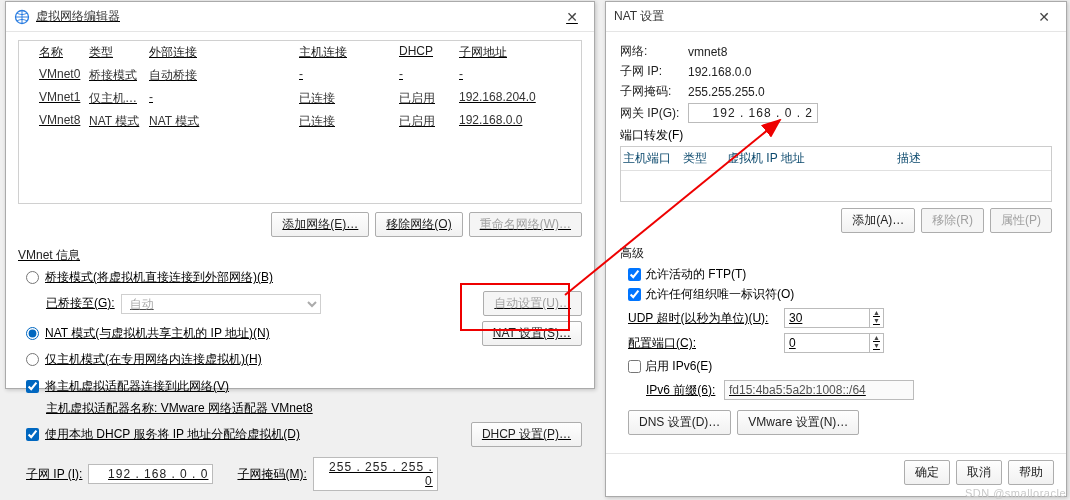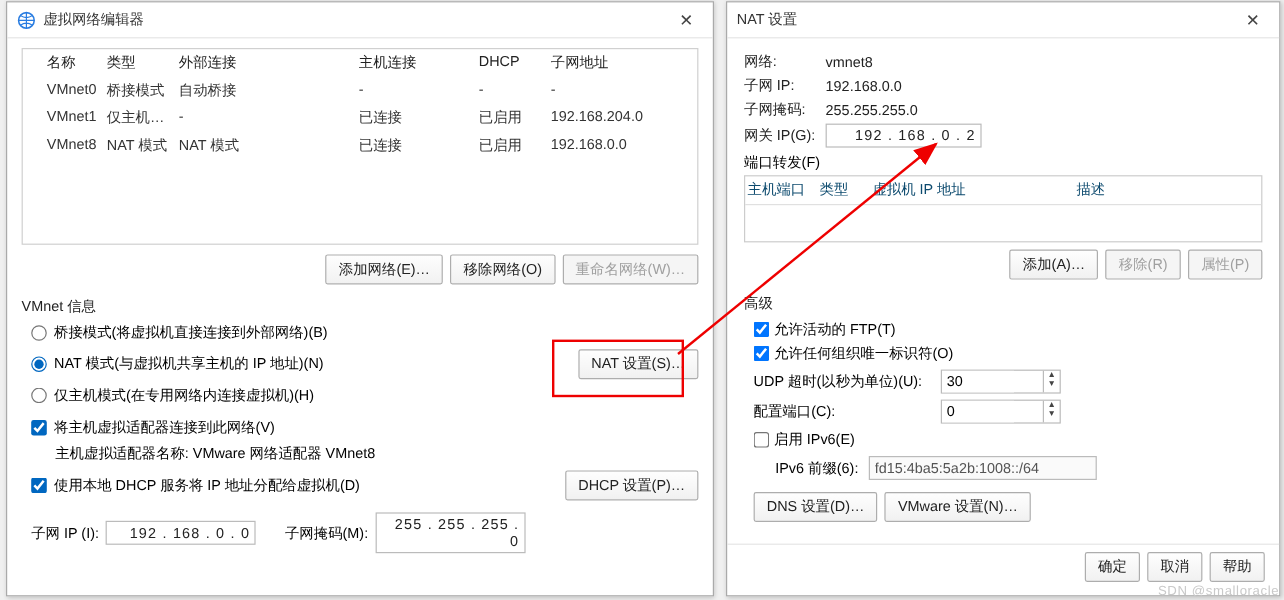--- a/index.html
+++ b/index.html
@@ -4,21 +4,21 @@
 <style>
 * { box-sizing: border-box; margin: 0; padding: 0; font-family: "Microsoft YaHei", "Segoe UI", sans-serif; font-size: 12px; }
 body { background: #f0f0f0; width: 1070px; height: 500px; position: relative; overflow: hidden; }
 
 .dialog { position: absolute; background: #fff; border: 1px solid #aaa; box-shadow: 1px 1px 4px rgba(0,0,0,0.2); }
 .titlebar { display: flex; align-items: center; padding: 6px 8px; border-bottom: 1px solid #e5e5e5; }
 .titlebar .title { flex: 1; color: #333; }
 .close-x { width: 28px; text-align: center; color: #444; cursor: pointer; font-size: 14px; }
 .globe { width: 16px; height: 16px; margin-right: 6px; display: inline-block; }
 
-.vne { left: 5px; top: 1px; width: 590px; height: 496px; }
+.vne { left: 5px; top: 1px; width: 590px; height: 388px; text-decoration: underline; }
 .vne .body { padding: 8px 12px 10px; }
 
 .table { border: 1px solid #d0d0d0; }
 .tr { display: flex; margin-left: 16px; }
 .th, .td { padding: 3px 4px; color: #333; }
 .thead .th { font-weight: normal; color: #222; }
 .col-name { width: 50px; }
 .col-type { width: 60px; }
 .col-ext  { width: 150px; }
 .col-host { width: 100px; }
@@ -54,21 +54,21 @@
 .kv .k { width: 64px; color: #222; }
 .kv .v { color: #222; }
 .pf-table { border: 1px solid #ccc; margin-top: 2px; height: 56px; }
 .pf-head { display: flex; border-bottom: 1px solid #e0e0e0; padding: 3px 2px; }
 .pf-head div { color: #0c4a6e; }
 .pf-hport{width:60px;} .pf-type{width:44px;} .pf-vip{width:170px;} .pf-desc{flex:1;}
 .pf-right { display:flex; justify-content:flex-end; gap:6px; margin-top:6px; }
 
 .adv-label { margin: 12px 0 4px; color: #222; }
 .check-line2 { display:flex; align-items:center; gap:4px; margin:3px 0 3px 8px; }
-.numrow { display:flex; align-items:center; gap:6px; margin:5px 0 5px 8px; }
+.numrow { display:flex; align-items:center; gap:6px; margin:5px 0 5px 8px;text-decoration:underline; }
 .numrow .lbl { width: 150px; }
 .spin { display:inline-flex; align-items:stretch; border:1px solid #bbb;gap:24px; }
 .spin input { border:none; width:60px; padding:2px 4px; }
 .spin .arrows { display:flex; flex-direction:column; border-left:1px solid #bbb; }
 .spin .arrows span { font-size:7px; line-height:8px; padding:0 3px; color:#444; cursor:pointer; }
 .txtin { border:1px solid #bbb; padding:2px 4px; width:190px; }
 .dns-row { display:flex; gap:6px; margin:10px 0 4px 8px; }
 .nat .bottomrow { justify-content:flex-end; gap:6px; }
 
 .watermark { position:absolute; right:4px; bottom:1px; color:#c9c9c9; font-size:11px; letter-spacing:0.5px; }
@@ -133,20 +133,25 @@
       <button class="btn">移除网络(O)</button>
       <button class="btn disabled">重命名网络(W)…</button>
     </div>
 
     <div class="section-label">VMnet 信息</div>
 
     <div class="radio-line">
       <input type="radio" name="mode" style="">
       <span>桥接模式(将虚拟机直接连接到外部网络)(B)</span>
     </div>
+    <div class="indent">
+      <span>已桥接至(G):</span>
+      <select class="inline" disabled=""><option>自动</option></select>
+      <button class="btn disabled right-btn">自动设置(U)…</button>
+    </div>
 
     <div class="radio-line">
       <input type="radio" name="mode" checked="" style="">
       <span>NAT 模式(与虚拟机共享主机的 IP 地址)(N)</span>
       <button class="btn right-btn">NAT 设置(S)…</button>
     </div>
 
     <div class="radio-line">
       <input type="radio" name="mode" style="">
       <span>仅主机模式(在专用网络内连接虚拟机)(H)</span>

